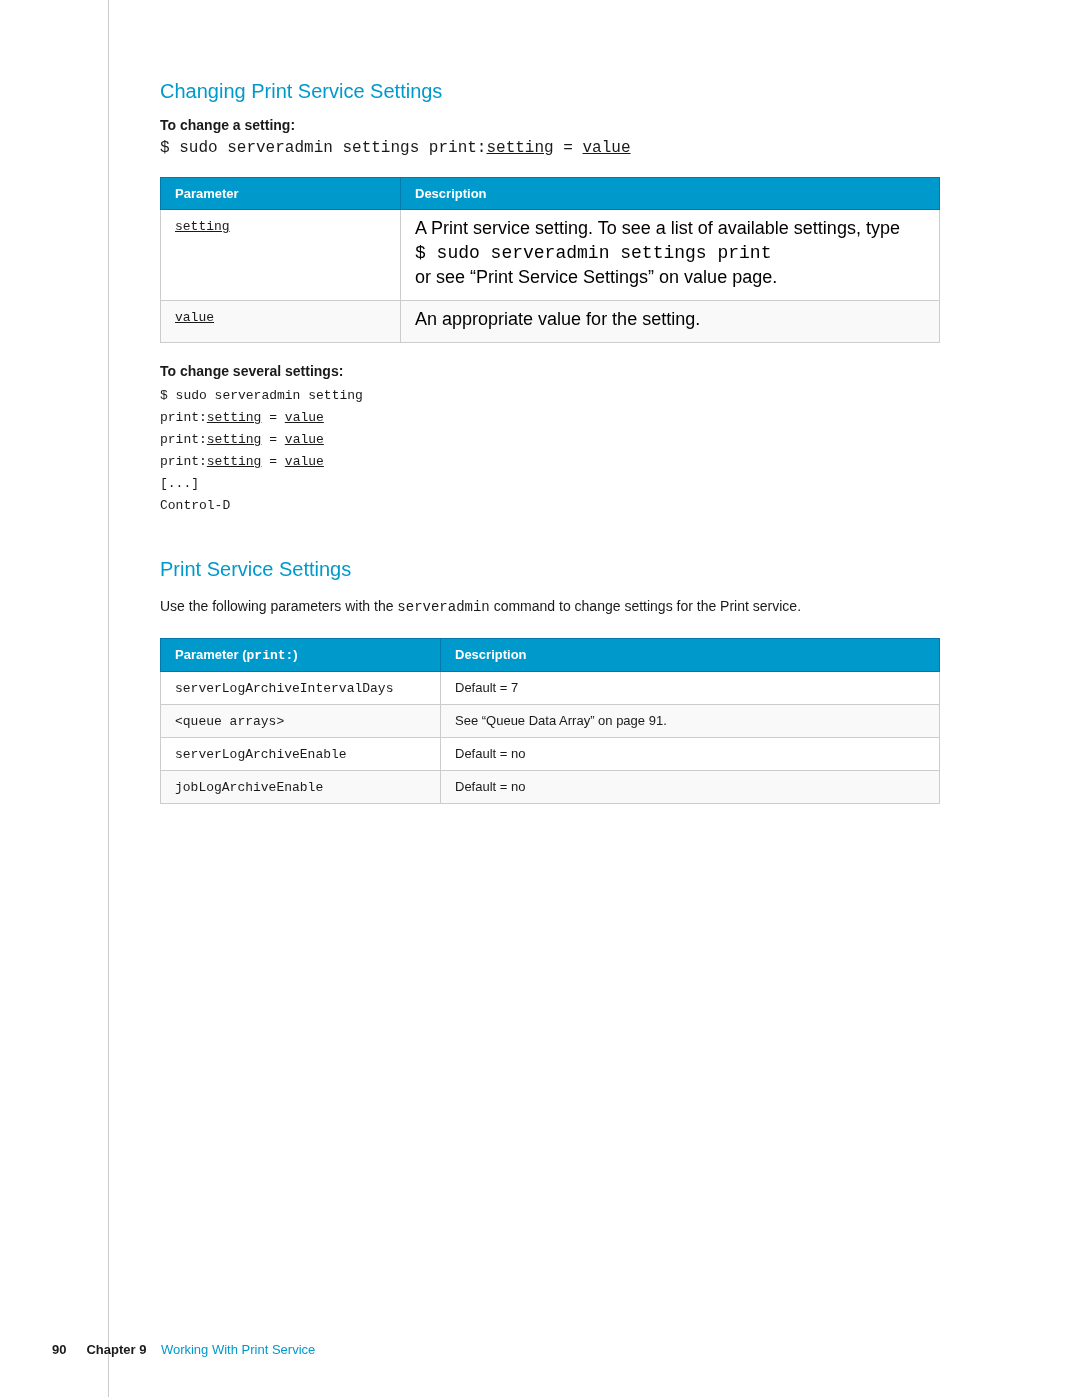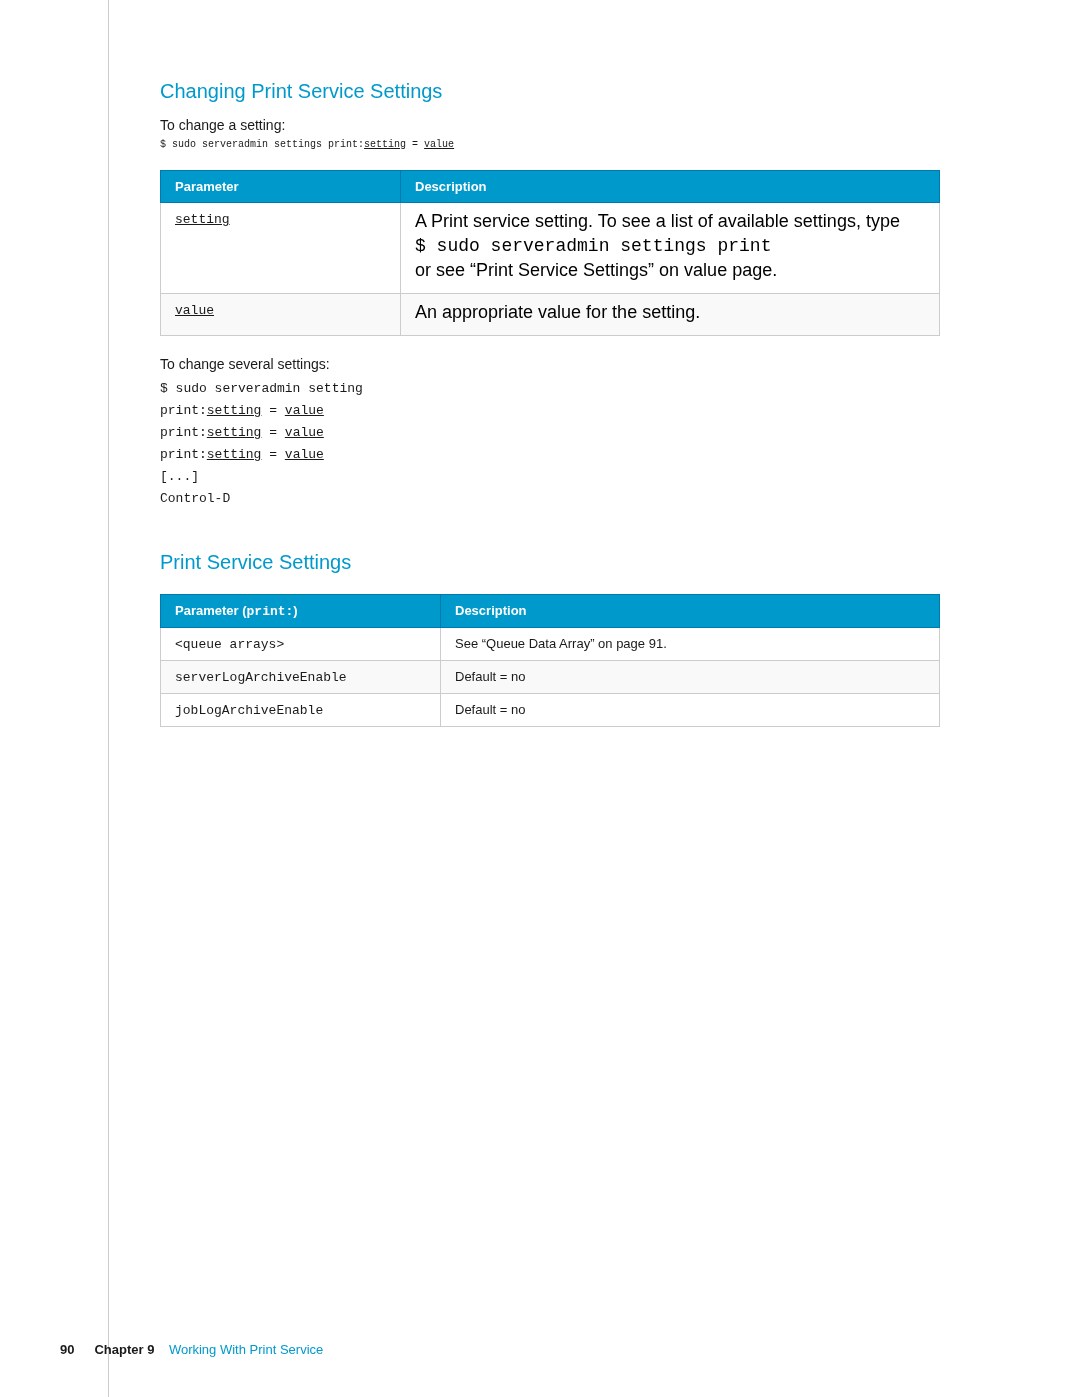--- a/index.html
+++ b/index.html
@@ -31,29 +31,29 @@
     }
 
     .section-title {
       font-size: 20px;
       font-weight: 400;
       color: #0099cc;
       margin-bottom: 14px;
     }
 
     .subsection-title {
-      font-weight: normal;
+      font-weight: bold;
       font-size: 14px;
       color: #1a1a1a;
       margin-bottom: 6px;
     }
 
     .code-line {
       font-family: 'Courier New', Courier, monospace;
-      font-size: 10px;
+      font-size: 16px;
       color: #1a1a1a;
       margin-bottom: 12px;
     }
 
     .code-block {
       font-family: 'Courier New', Courier, monospace;
       font-size: 13px;
       color: #1a1a1a;
       line-height: 1.7;
       margin-top: 4px;
@@ -108,21 +108,21 @@
     .intro-text {
       font-size: 14px;
       color: #1a1a1a;
       margin-bottom: 12px;
       line-height: 1.6;
     }
 
     .footer {
       position: absolute;
       bottom: 40px;
-      left: 16px;
+      left: 8px;
       right: 0;
       display: flex;
       align-items: center;
       padding-left: 44px;
       text-align: right;
     }
 
     .footer-page {
       font-weight: bold;
       font-size: 13px;
@@ -210,31 +210,40 @@
       <div>print:<span class="underline">setting</span> = <span class="underline">value</span></div>
       <div>print:<span class="underline">setting</span> = <span class="underline">value</span></div>
       <div>[...]</div>
       <div>Control-D</div>
     </div>
   </div>
 
   <div class="section">
     <h1 class="section-title">Print Service Settings</h1>
 
+    <p class="intro-text">
+      Use the following parameters with the <span class="mono">serveradmin</span> command to change settings for the Print service.
+    </p>
 
     <table class="table-container table-second-section">
       <thead>
         <tr class="table-header">
           <th style="width:280px;">
             Parameter (<span class="mono">print:</span>)
           </th>
           <th>Description</th>
         </tr>
       </thead>
       <tbody>
+        <tr class="table-row">
+          <td>
+            <span class="mono">serverLogArchiveIntervalDays</span>
+          </td>
+          <td>Default = 7</td>
+        </tr>
         <tr class="table-row">
           <td>
             <span class="mono">&lt;queue arrays&gt;</span>
           </td>
           <td>See “Queue Data Array” on page 91.</td>
         </tr>
         <tr class="table-row">
           <td>
             <span class="mono">serverLogArchiveEnable</span>
           </td>

